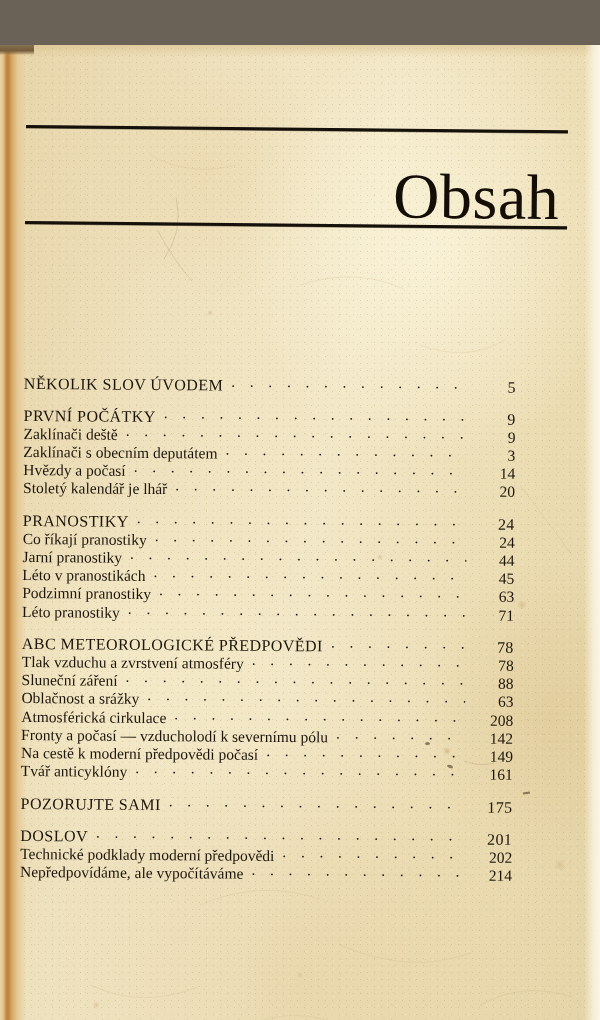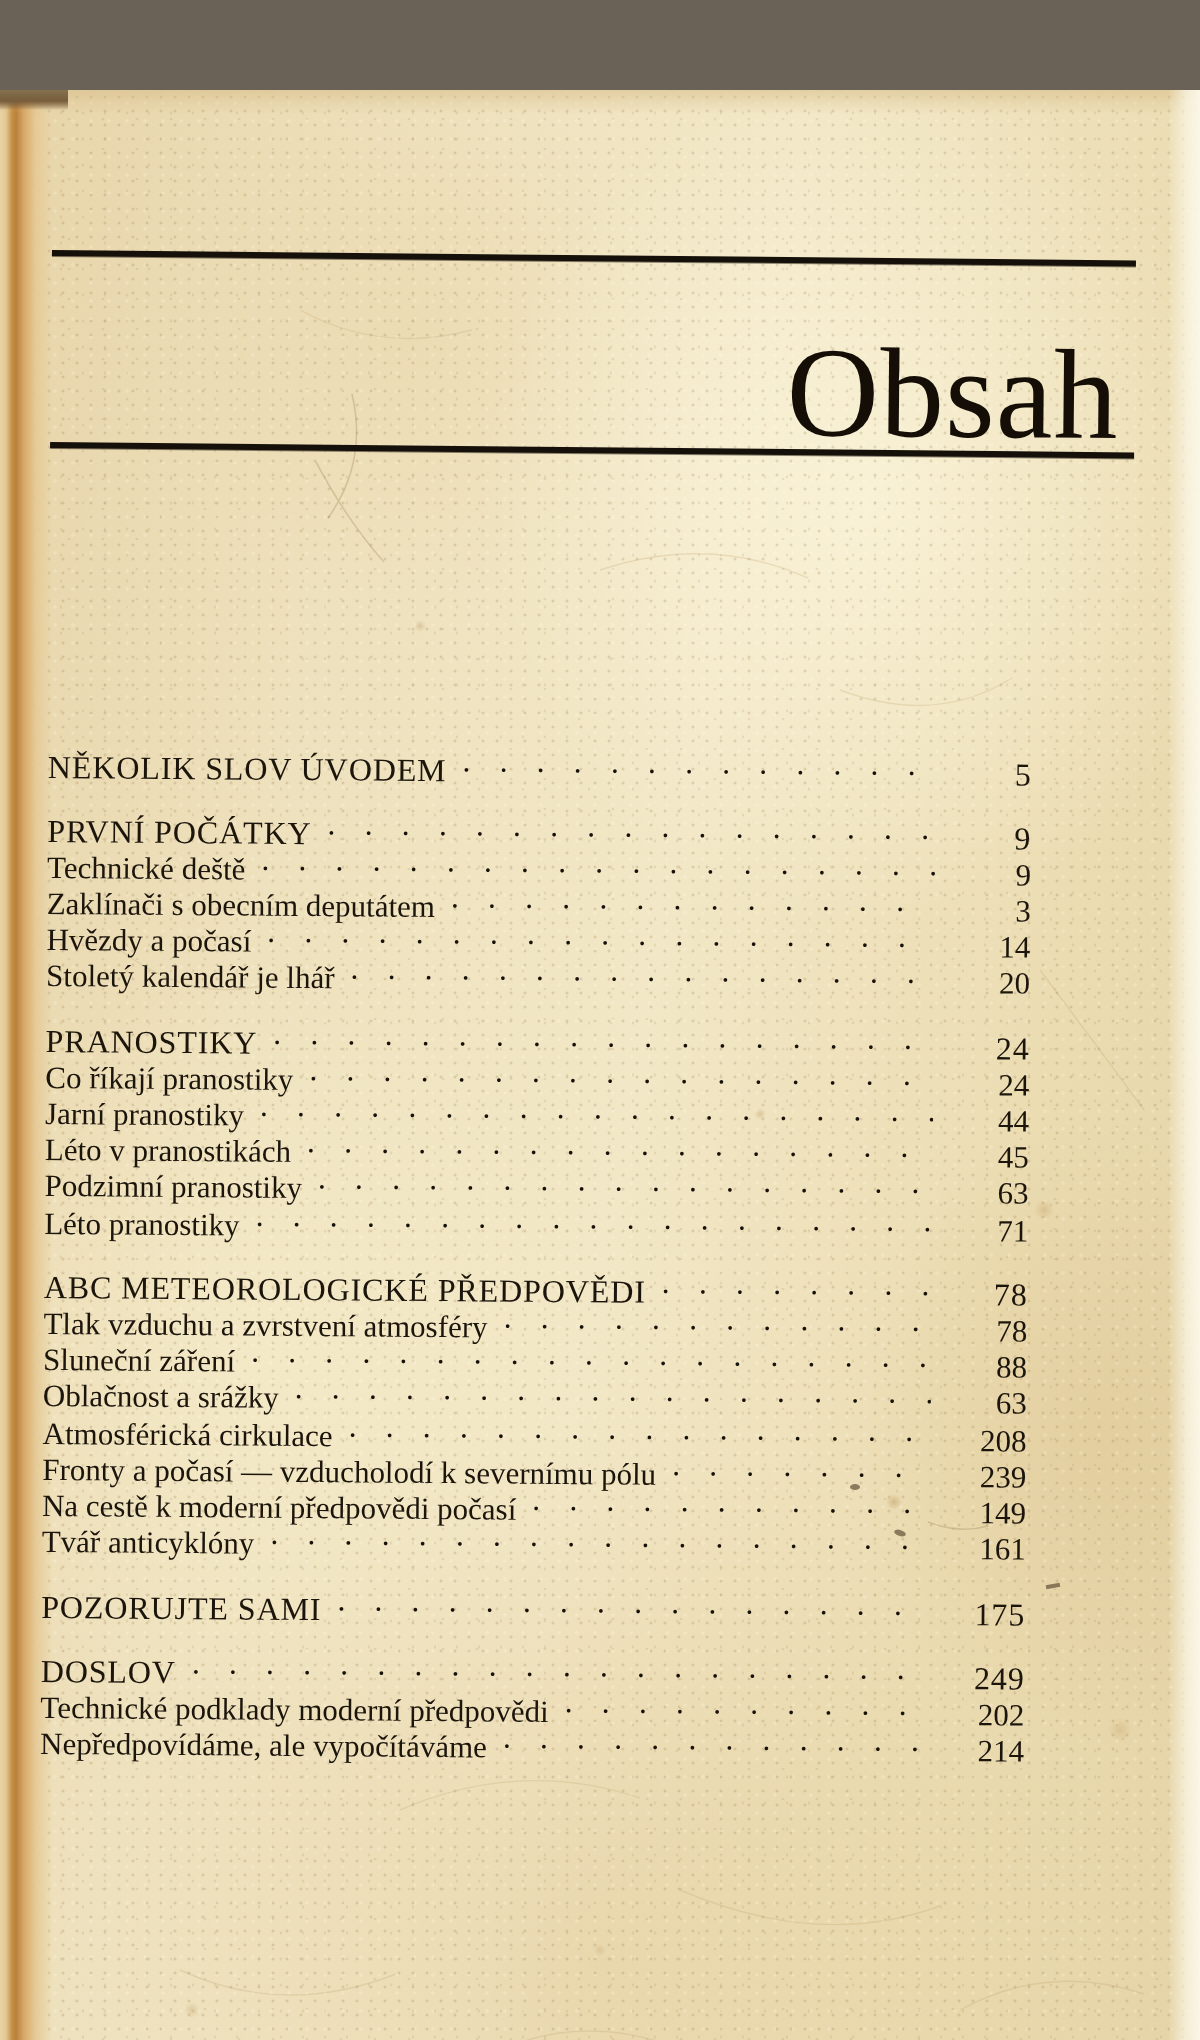--- a/index.html
+++ b/index.html
@@ -262,21 +262,21 @@
           </div>
         </div>
         <div class="section-gap"></div>
         <div class="toc-section">
           <div class="toc-row head">
             <span class="label">PRVNÍ POČÁTKY</span>
             <span class="leader"></span>
             <span class="page">9</span>
           </div>
           <div class="toc-row">
-            <span class="label">Technické deště</span>
+            <span class="label">Zaklínači deště</span>
             <span class="leader"></span>
             <span class="page">9</span>
           </div>
           <div class="toc-row">
             <span class="label">Zaklínači s obecním deputátem</span>
             <span class="leader"></span>
             <span class="page">3</span>
           </div>
           <div class="toc-row">
             <span class="label">Hvězdy a počasí</span>
@@ -345,21 +345,21 @@
             <span class="page">63</span>
           </div>
           <div class="toc-row">
             <span class="label">Atmosférická cirkulace</span>
             <span class="leader"></span>
             <span class="page">208</span>
           </div>
           <div class="toc-row">
             <span class="label">Fronty a počasí — vzducholodí k severnímu pólu</span>
             <span class="leader"></span>
-            <span class="page">239</span>
+            <span class="page">142</span>
           </div>
           <div class="toc-row">
             <span class="label">Na cestě k moderní předpovědi počasí</span>
             <span class="leader"></span>
             <span class="page">149</span>
           </div>
           <div class="toc-row">
             <span class="label">Tvář anticyklóny</span>
             <span class="leader"></span>
             <span class="page">161</span>
@@ -371,21 +371,21 @@
             <span class="label">POZORUJTE SAMI</span>
             <span class="leader"></span>
             <span class="page">175</span>
           </div>
         </div>
         <div class="section-gap"></div>
         <div class="toc-section">
           <div class="toc-row head">
             <span class="label">DOSLOV</span>
             <span class="leader"></span>
-            <span class="page">249</span>
+            <span class="page">201</span>
           </div>
           <div class="toc-row">
             <span class="label">Technické podklady moderní předpovědi</span>
             <span class="leader"></span>
             <span class="page">202</span>
           </div>
           <div class="toc-row">
             <span class="label">Nepředpovídáme, ale vypočítáváme</span>
             <span class="leader"></span>
             <span class="page">214</span>

